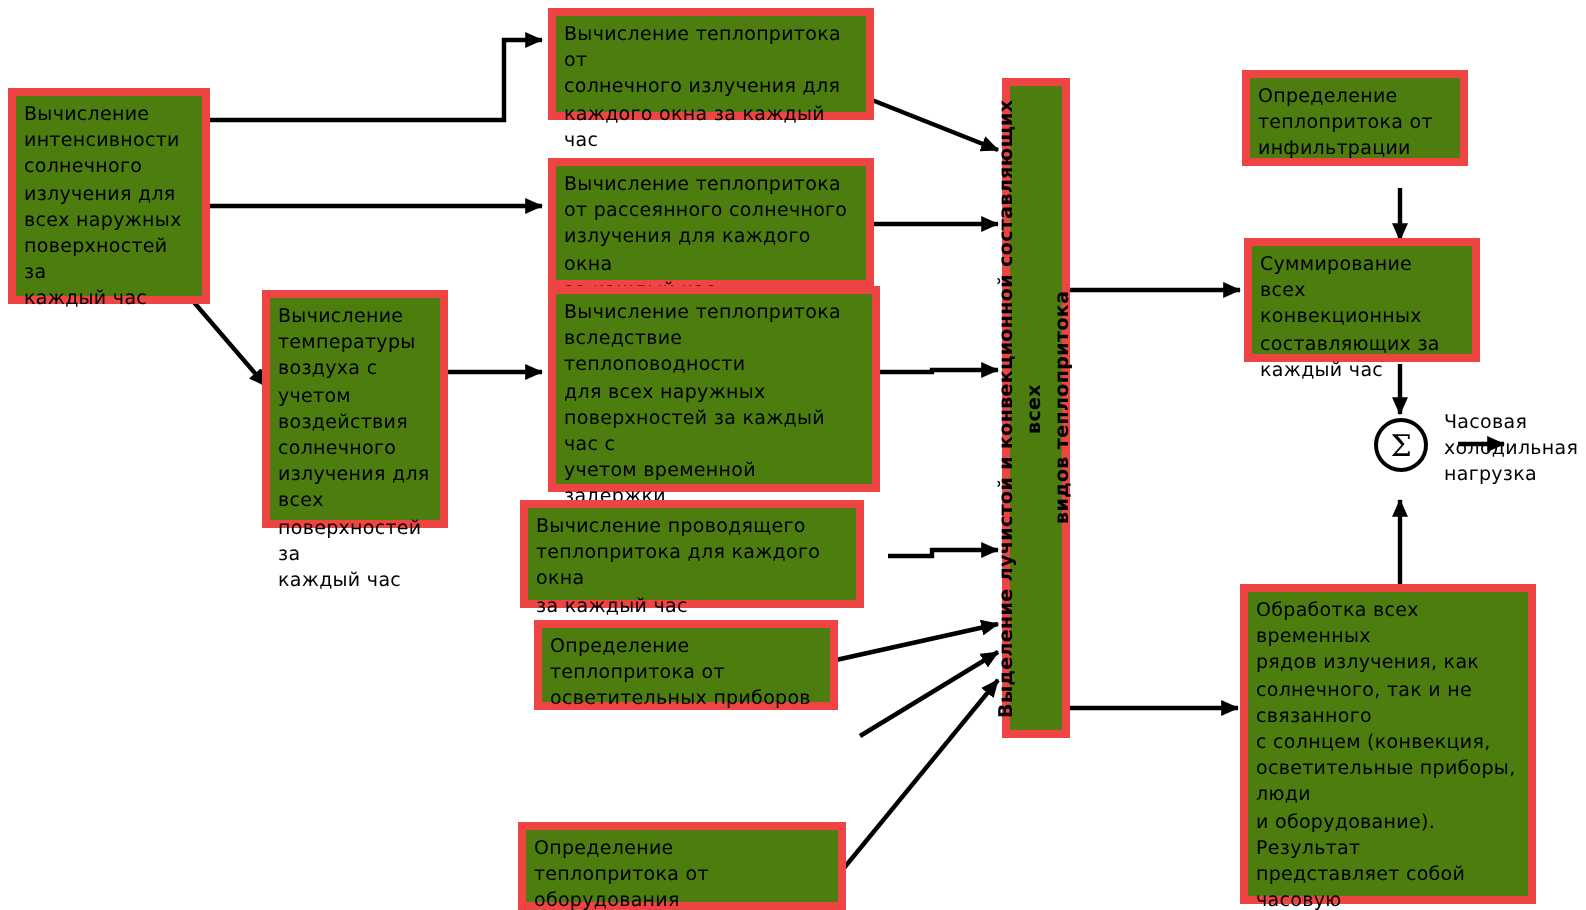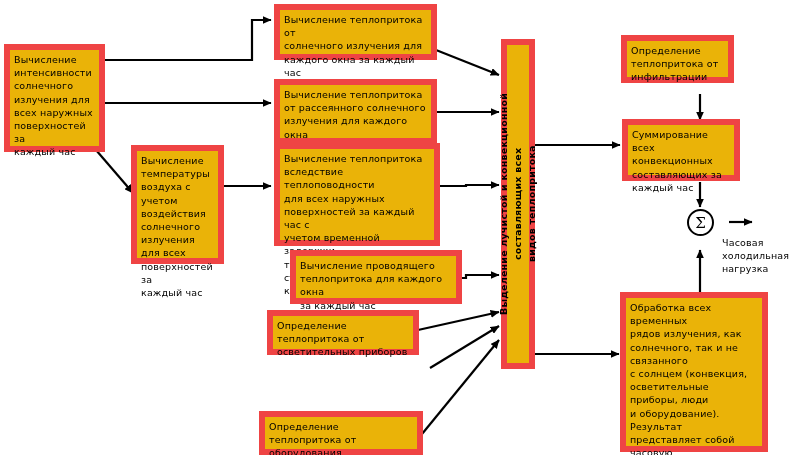--- a/index.html
+++ b/index.html
@@ -11,22 +11,22 @@
     position: relative;
     width: 793px;
     height: 455px;
     background: #ffffff;
     font-family: "DejaVu Sans", sans-serif;
     overflow: hidden;
   }
   .box {
     position: absolute;
     box-sizing: border-box;
-    border: 6px solid #ef4444;
-    background: #eab308;
+    border: 4px solid #ef4444;
+    background: #4d7c0f;
     color: #000000;
     font-size: 9.5px;
     line-height: 13.2px;
     padding: 3px 4px 2px 4px;
     white-space: pre-line;
     letter-spacing: 0.15px;
   }
   .box.vert {
     padding: 6px 2px;
     display: flex;
@@ -151,21 +151,21 @@
 за каждый час</div>
 
   <div class="box" style="left:274px; top:143px; width:166px; height:103px;">Вычисление теплопритока
 вследствие теплоповодности
 для всех наружных
 поверхностей за каждый час с
 учетом временной задержки
 теплопередачи через стены и
 крыши.</div>
 
-  <div class="box" style="left:290px; top:250px; width:172px; height:54px;">Вычисление проводящего
+  <div class="box" style="left:260px; top:250px; width:172px; height:54px;">Вычисление проводящего
 теплопритока для каждого окна
 за каждый час</div>
 
   <div class="box" style="left:267px; top:310px; width:152px; height:45px;">Определение
 теплопритока от
 осветительных приборов</div>
 
 
   <div class="box" style="left:259px; top:411px; width:164px; height:44px;">Определение
 теплопритока от
@@ -193,17 +193,17 @@
 и оборудование). Результат
 представляет собой часовую
 холодильную нагрузку,
 обусловленную теплопритоком
 от излучения.</div>
 
   <div class="sigma" style="left:687px; top:209px;">
     <span>Σ</span>
   </div>
 
-  <div class="plain-label" style="left:722px; top:205px; width:72px;margin-top:31px;">Часовая
+  <div class="plain-label" style="left:722px; top:205px; width:72px;">Часовая
 холодильная
 нагрузка</div>
 
 </div>
 
 </body></html>

